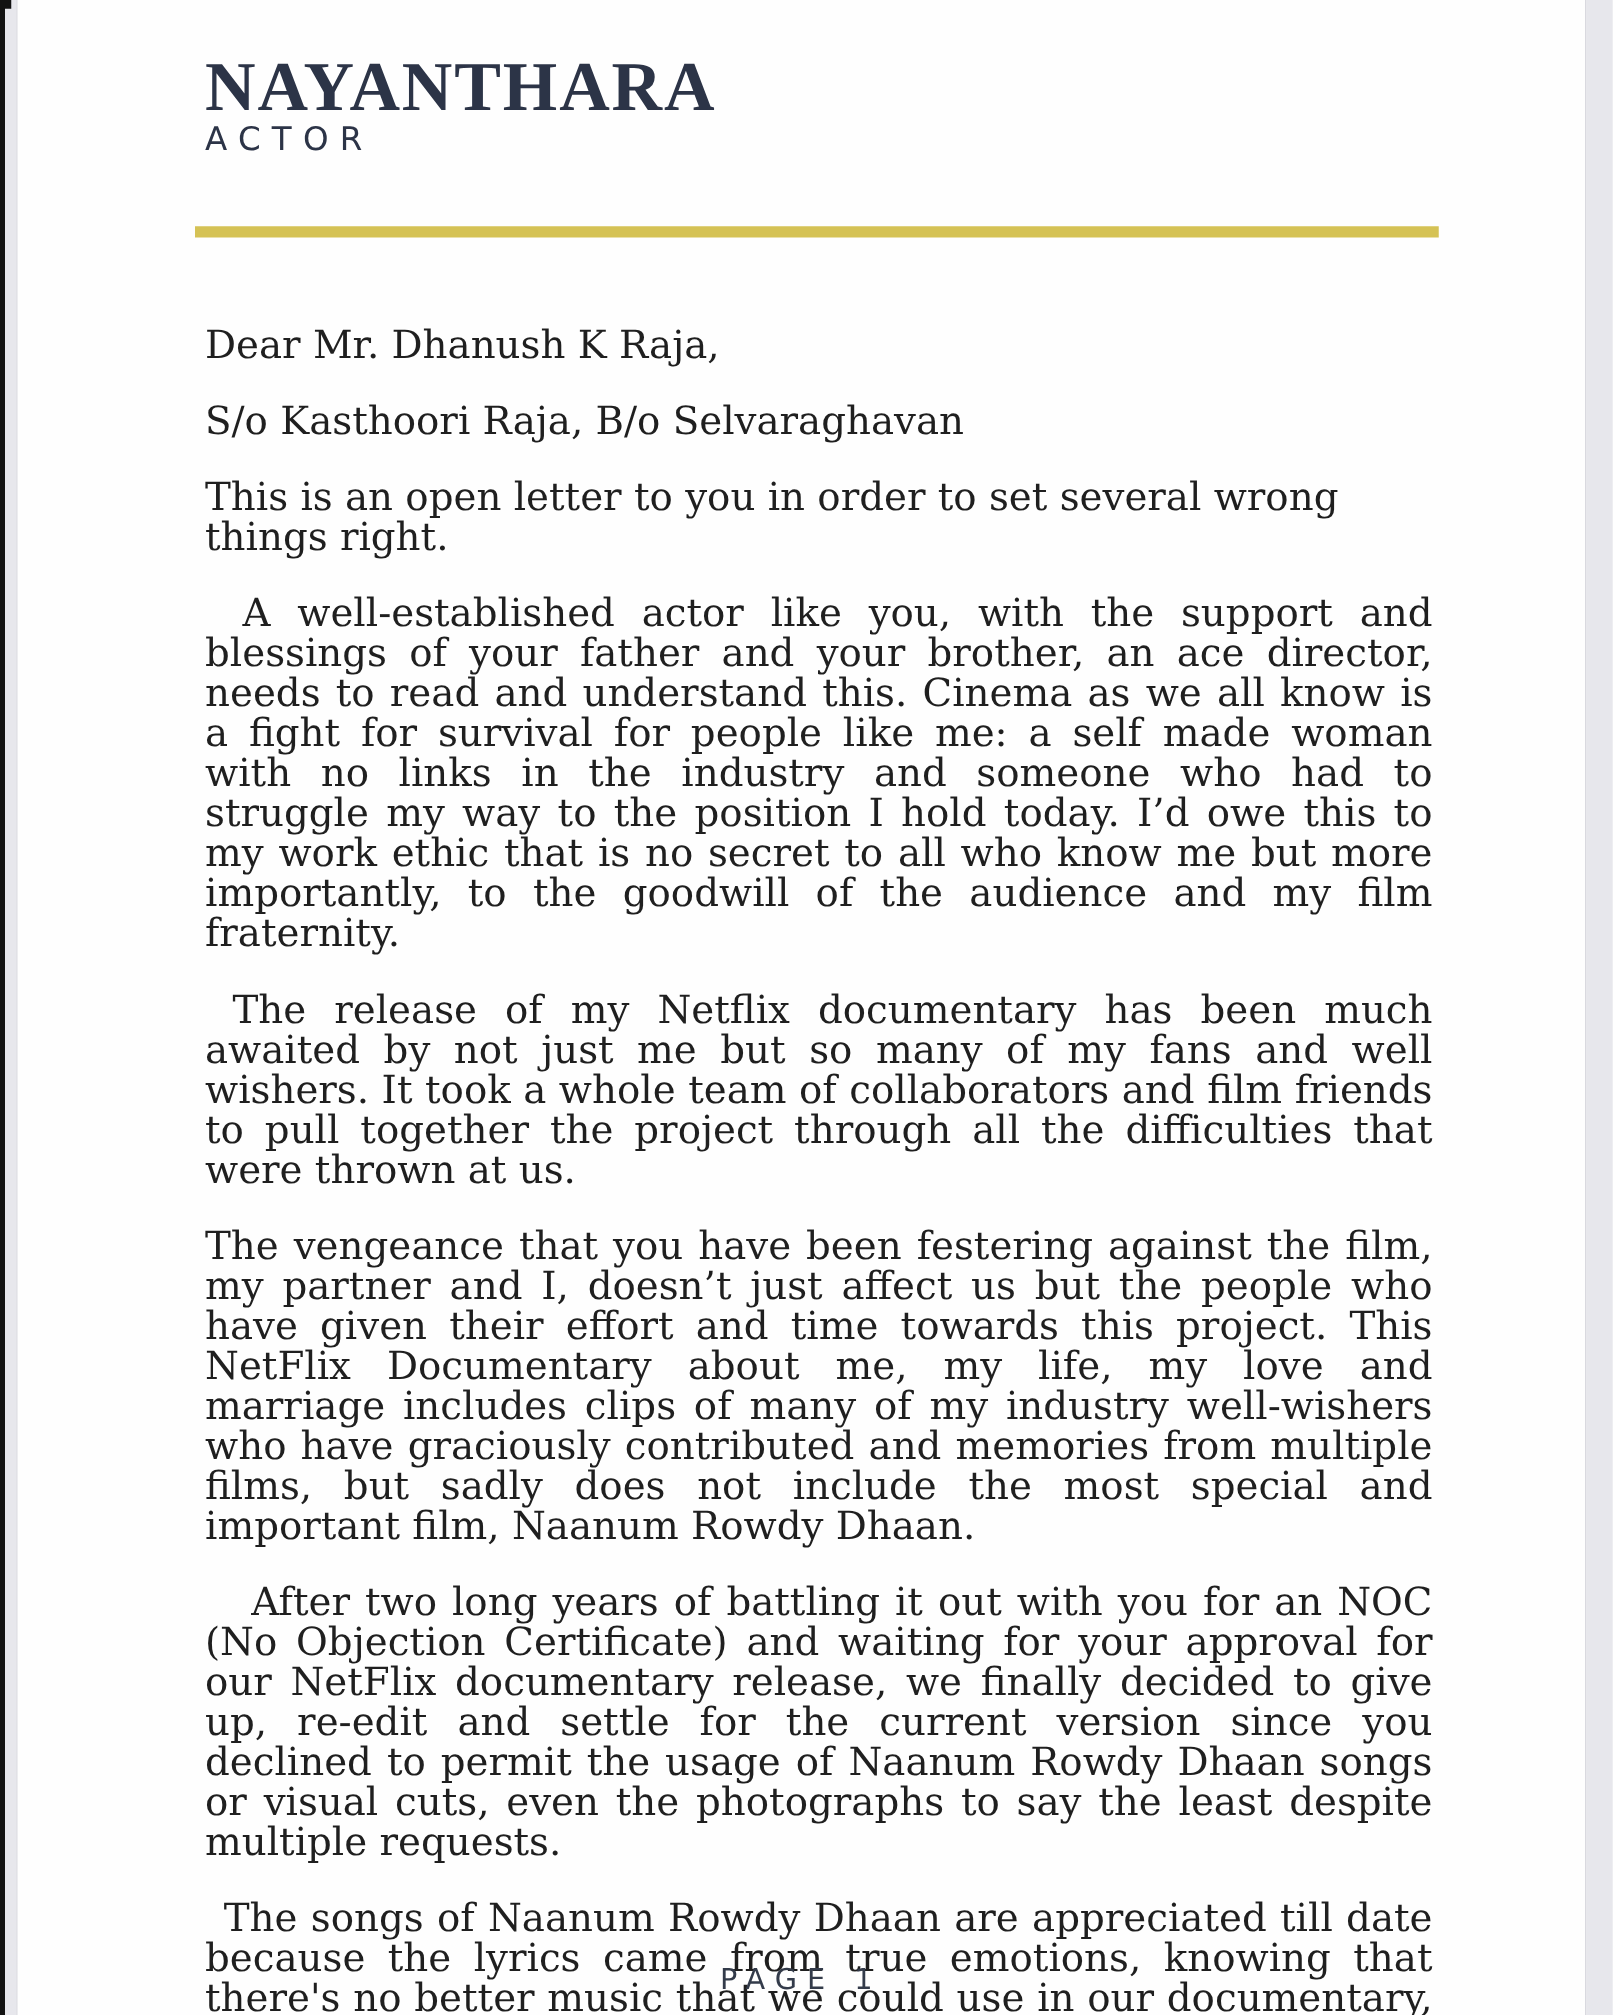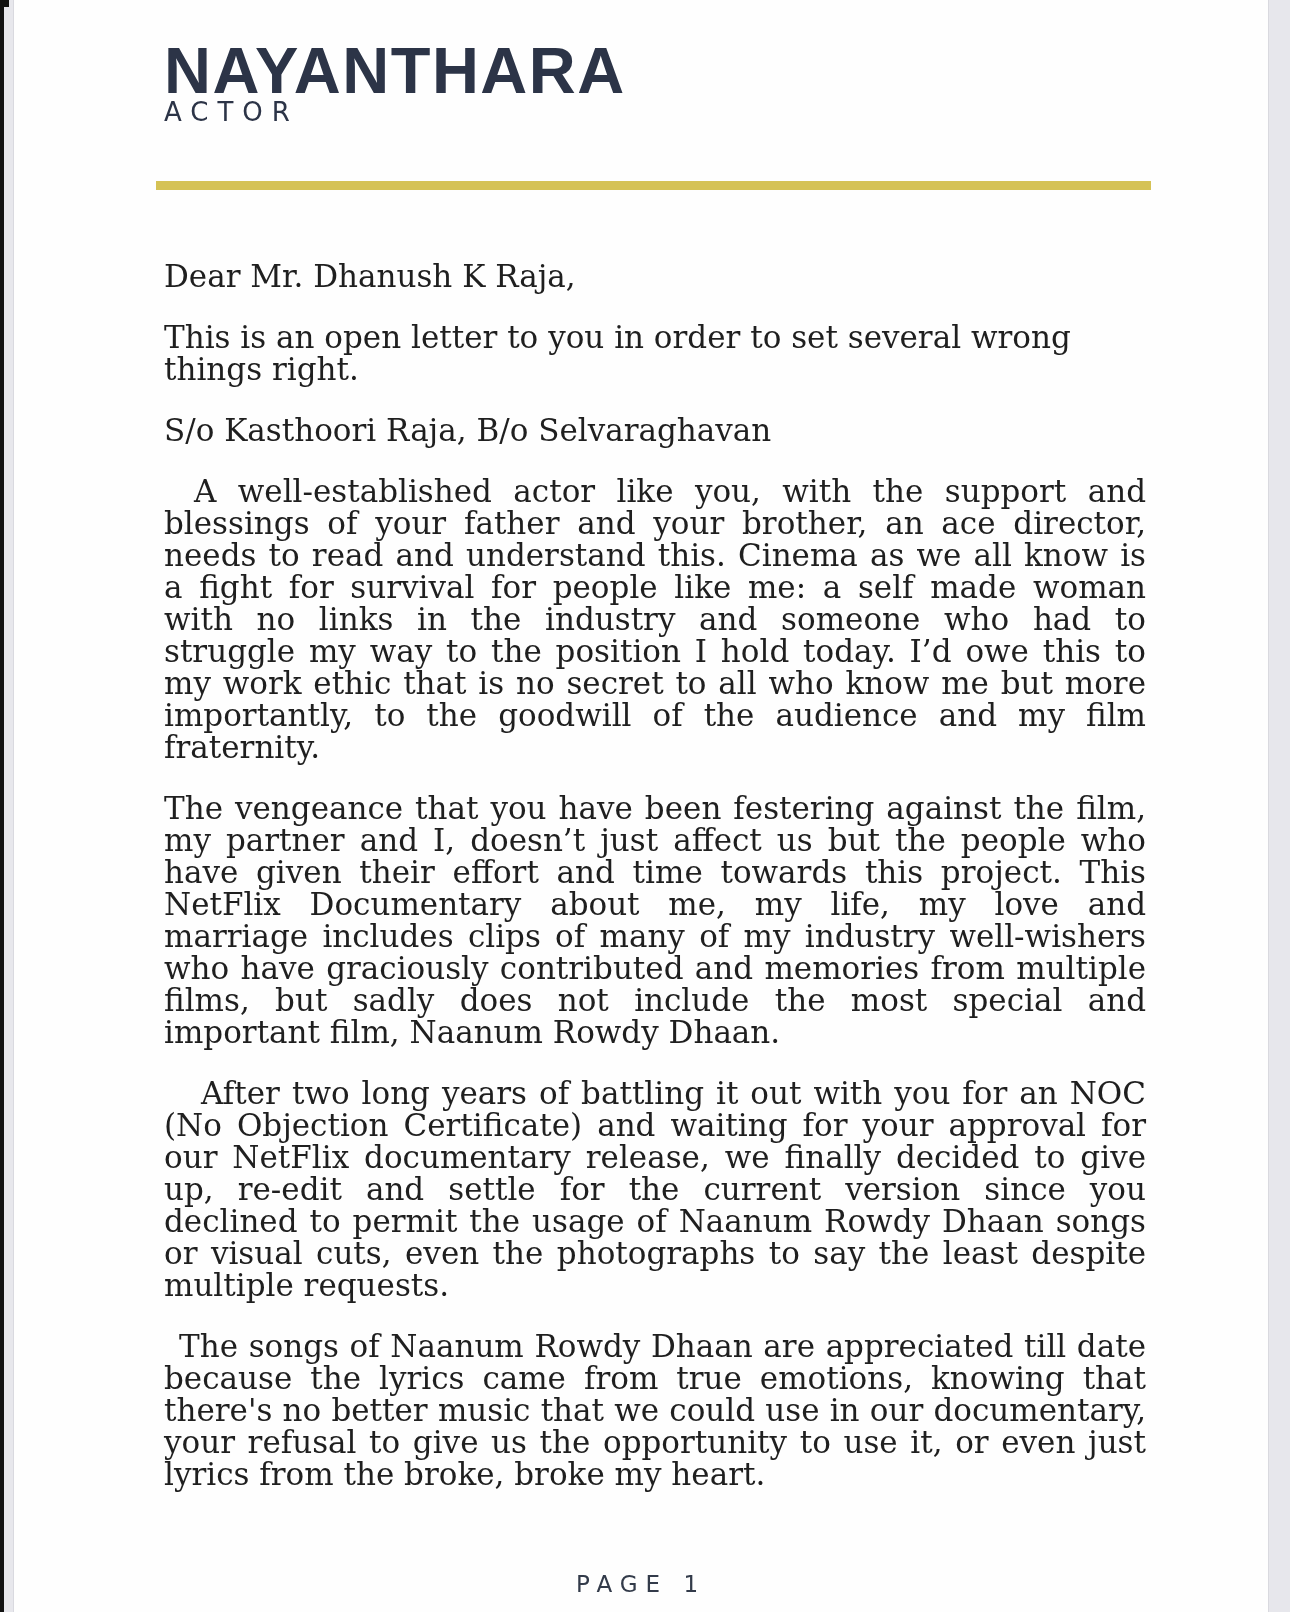--- a/index.html
+++ b/index.html
@@ -43,23 +43,23 @@
 
   .content {
     margin-left: 150px;
     width: 982px;
   }
 
   .letter-head { padding-top: 42px; }
 
   .author-name {
     margin: 0;
-    font-family: Liberation Sans, sans-serif;
+    font-family: Liberation Serif, serif;
     font-weight: bold;
-    font-size: 65px;
+    font-size: 56px;
     line-height: 57px;
     letter-spacing: 1.5px;
     color: #2c3447;
   }
 
   .author-role {
     font-family: "DejaVu Sans", sans-serif;
     font-size: 26px;
     line-height: 27px;
     letter-spacing: 9px;
@@ -113,24 +113,25 @@
     <div class="content">
 
       <header class="letter-head">
         <h1 class="author-name">NAYANTHARA</h1>
         <div class="author-role">ACTOR</div>
         <div class="divider"></div>
       </header>
 
       <main class="letter-body">
         <p>Dear Mr. Dhanush K Raja,</p>
+        <p>S/o Kasthoori Raja, B/o Selvaraghavan</p>
         <p>This is an open letter to you in order to set several wrong things right.</p>
-        <p>S/o Kasthoori Raja, B/o Selvaraghavan</p>
 
         <p class="justified ind-a">A well-established actor like you, with the support and blessings of your father and your brother, an ace director, needs to read and understand this. Cinema as we all know is a fight for survival for people like me: a self made woman with no links in the industry and someone who had to struggle my way to the position I hold today. I’d owe this to my work ethic that is no secret to all who know me but more importantly, to the goodwill of the audience and my film fraternity.</p>
+        <p class="justified ind-b">The release of my Netflix documentary has been much awaited by not just me but so many of my fans and well wishers. It took a whole team of collaborators and film friends to pull together the project through all the difficulties that were thrown at us.</p>
         <p class="justified ind-0">The vengeance that you have been festering against the film, my partner and I, doesn’t just affect us but the people who have given their effort and time towards this project. This NetFlix Documentary about me, my life, my love and marriage includes clips of many of my industry well-wishers who have graciously contributed and memories from multiple films, but sadly does not include the most special and important film, Naanum Rowdy Dhaan.</p>
         <p class="justified ind-c">After two long years of battling it out with you for an NOC (No Objection Certificate) and waiting for your approval for our NetFlix documentary release, we finally decided to give up, re-edit and settle for the current version since you declined to permit the usage of Naanum Rowdy Dhaan songs or visual cuts, even the photographs to say the least despite multiple requests.</p>
         <p class="justified ind-d">The songs of Naanum Rowdy Dhaan are appreciated till date because the lyrics came from true emotions, knowing that there's no better music that we could use in our documentary, your refusal to give us the opportunity to use it, or even just lyrics from the broke, broke my heart.</p>
       </main>
 
     </div>
 
     <footer class="page-footer">
       <span>PAGE 1</span>
     </footer>

